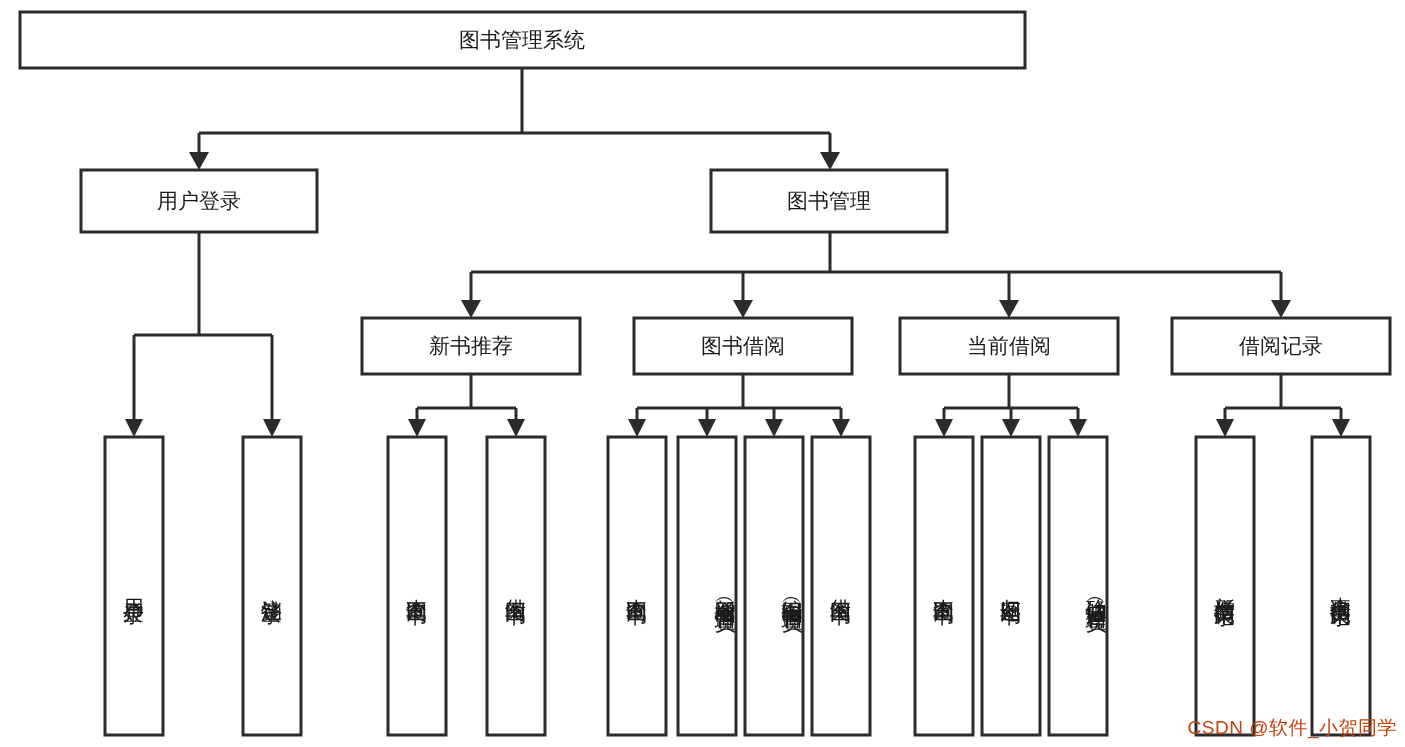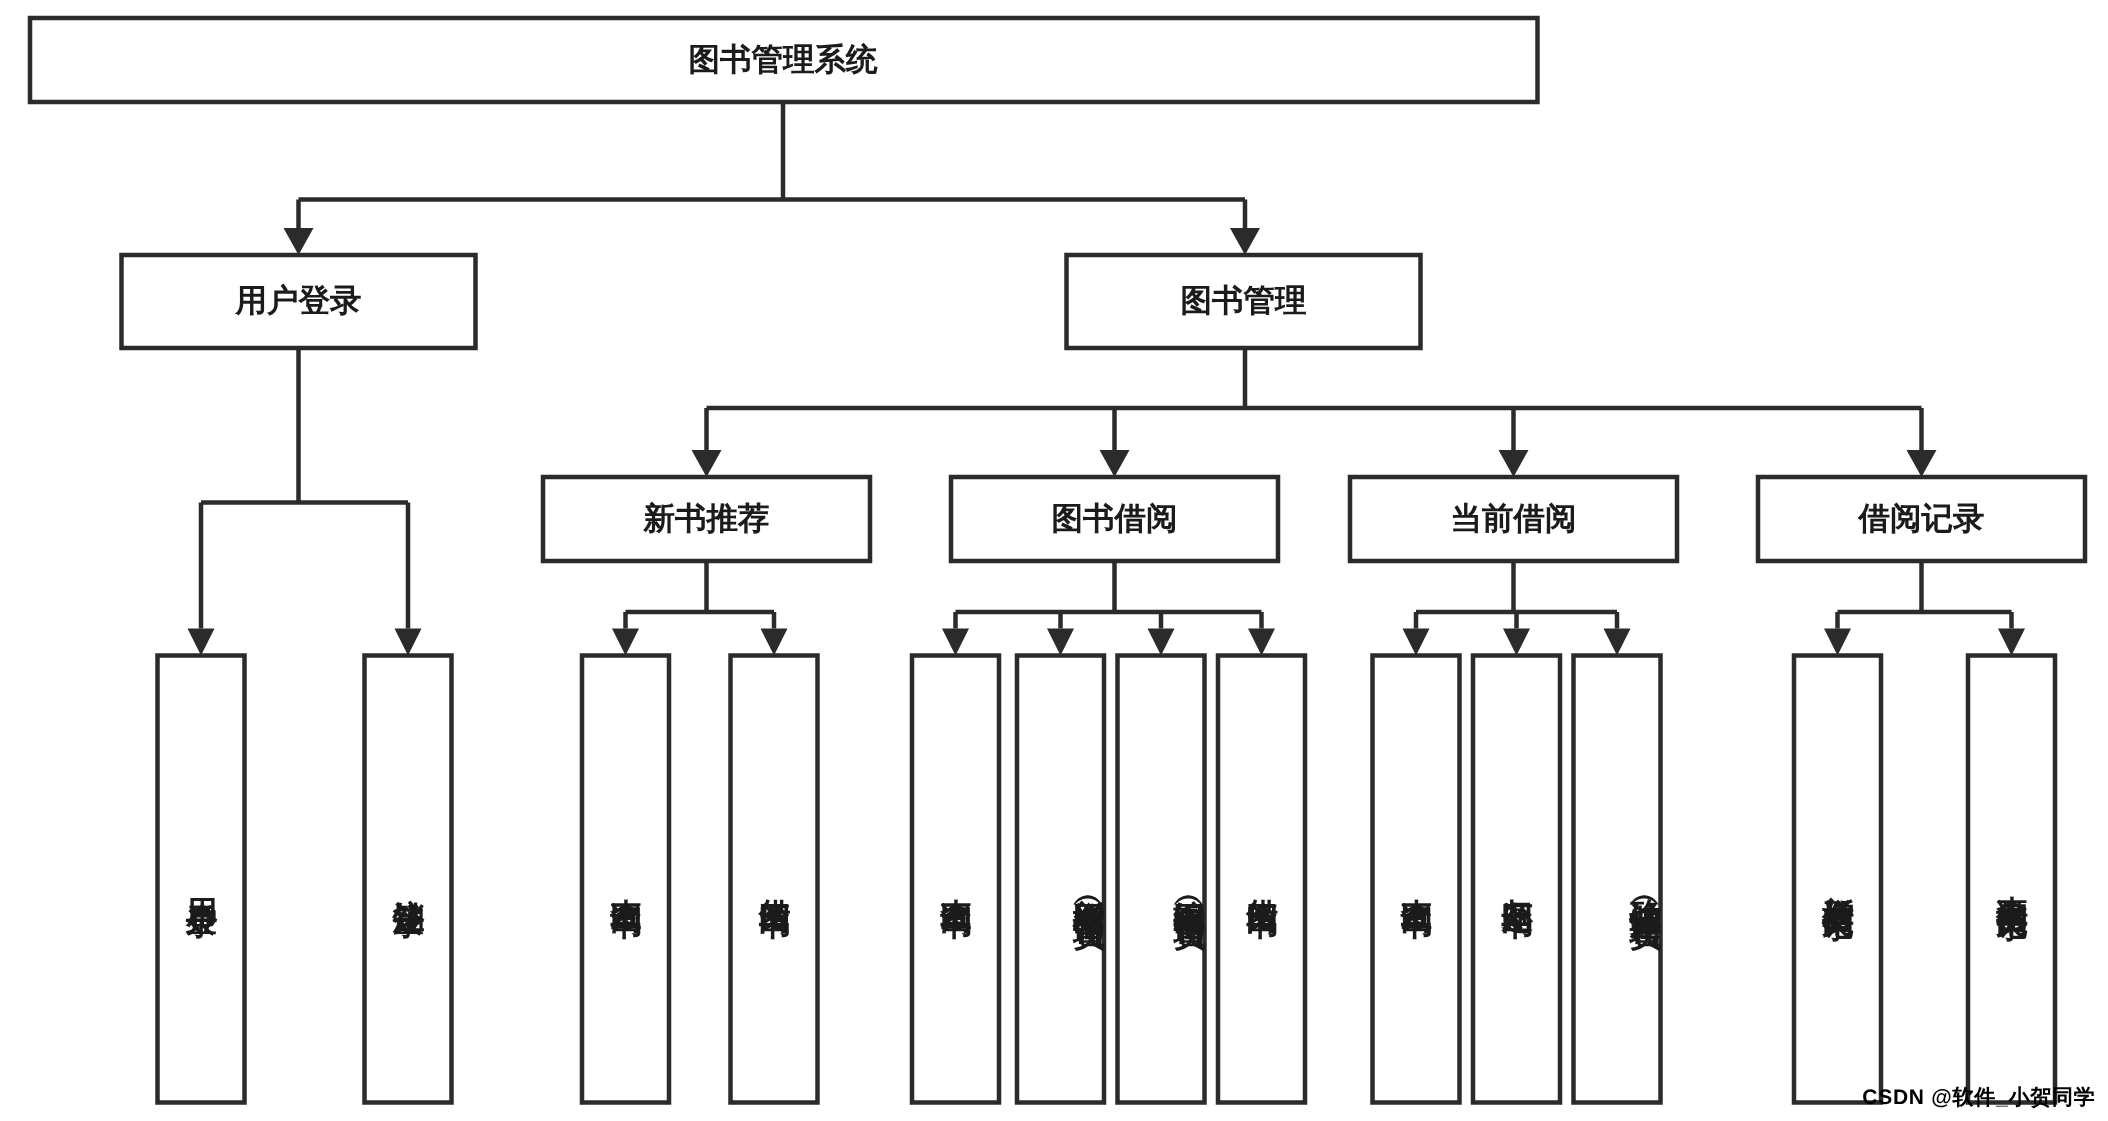--- a/index.html
+++ b/index.html
@@ -11,21 +11,20 @@
     width: 1405px;
     height: 747px;
     font-family: "Liberation Sans", "DejaVu Sans", sans-serif;
     overflow: hidden;
     position: relative;
   }
   #diagram-root {
     position: relative;
     width: 1405px;
     height: 747px;
-    font-weight: bold;
   }
   svg.diagram-svg {
     position: absolute;
     top: 0;
     left: 0;
     width: 1405px;
     height: 747px;
   }
   .node-box {
     fill: #ffffff;
@@ -64,22 +63,22 @@
     justify-content: center;
     text-align: center;
     pointer-events: none;
     user-select: none;
   }
   .watermark {
     position: absolute;
     right: 8px;
     bottom: 6px;
     font-family: "Liberation Sans", "DejaVu Sans", sans-serif;
-    font-size: 14px;
-    color: #000000;
+    font-size: 19px;
+    color: #c2410c;
     letter-spacing: 0.5px;
     white-space: nowrap;
   }
 </style>
 </head>
 <body>
 
 <div id="diagram-root">
 
   <svg class="diagram-svg" viewBox="0 0 1405 747">

